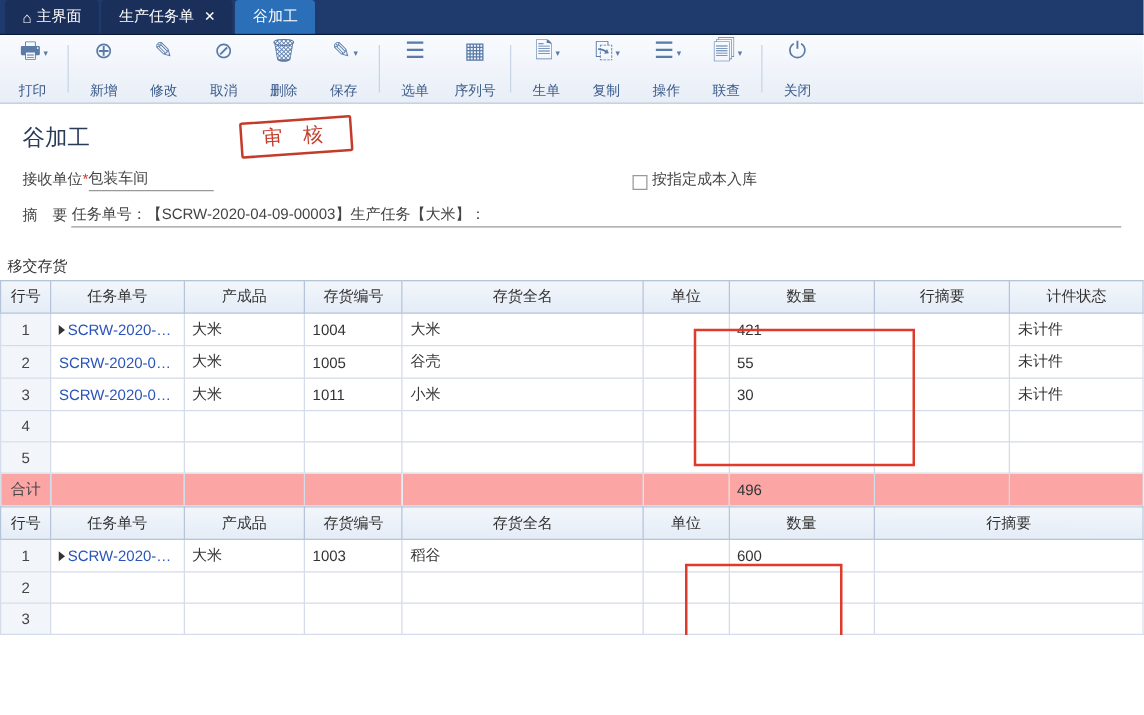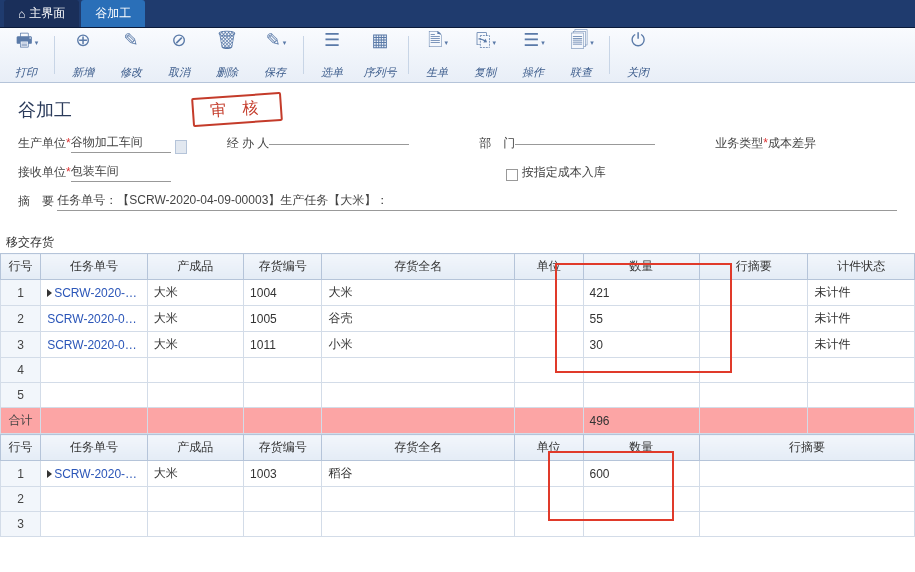--- a/index.html
+++ b/index.html
@@ -6,21 +6,21 @@
 body { font-family: "Microsoft YaHei", sans-serif; font-size: 12px; color: #333; background: #fff; width: 915px; }
 .tabs { background: #1f3b6e; display: flex; height: 28px; align-items: flex-end; padding-left: 4px; border-bottom: 1px solid #0a1a3a; }
 .tab { padding: 5px 14px; color: #fff; font-size: 12px; cursor: pointer; border-top-left-radius: 3px; border-top-right-radius: 3px; margin-right: 2px; display:flex; align-items:center; gap:4px;}
 .tab.inactive { background: #1a2f5a; }
 .tab.active { background: #2a6fb8; }
 .tab .home-ic { display:inline-block; }
 .tab .close-x { font-size: 11px; margin-left: 4px; }
 .toolbar { display: flex; background: linear-gradient(#f9fbfe,#e8eef7); border-bottom: 1px solid #b5c4d9; padding: 4px 2px; }
 .tbtn { display: flex; flex-direction: column; align-items: center; justify-content:center; width: 48px; height:46px; color: #3a5a8a; cursor: pointer; }
 .tbtn .ic { font-size: 18px; line-height:1; color:#5a7aa8; }
-.tbtn .lb { font-size: 11px; margin-top: 16px; font-style: italic; }
+.tbtn .lb { font-size: 11px; margin-top: 16px; }
 .tbtn .dd { font-size:7px; position:relative; top:-1px; left:2px; color:#5a7aa8;}
 .sep { width: 1px; background: #c8d5e6; margin: 4px 4px; }
 .header { padding: 12px 18px 6px; display:flex; align-items:center; }
 .header .title { font-size: 18px; color: #2a3a5a; }
 .stamp { margin-left: 120px; border:2px solid #c43b2a; color:#c43b2a; padding:2px 16px; font-size:16px; transform: rotate(-4deg); display:inline-block; border-radius:2px; letter-spacing:6px;}
 .form { padding: 4px 18px 10px; }
 .form-row { display: flex; margin-bottom: 10px; align-items:center; color:#444;}
 .form-row .lbl { white-space:nowrap; }
 .req { color: #d33; }
 .underline { border-bottom: 1px solid #999; min-width: 80px; display:inline-block; padding-bottom:1px; }
@@ -41,20 +41,24 @@
 </head>
 <body>
 
 <div class="wrap">
 
 <div class="tabs">
   <div class="tab inactive">
         <span class="home-ic">⌂</span>
         <span>主界面</span>
       </div>
+  <div class="tab inactive">
+        <span>生产任务单</span>
+        <span class="close-x">✕</span>
+      </div>
   <div class="tab active">
         <span>谷加工</span>
       </div>
 </div>
 
 <div class="toolbar">
   <div class="tbtn">
         <span class="ic">🖶<span class="dd">▾</span></span>
         <span class="lb">打印</span>
       </div>
@@ -111,34 +115,20 @@
         <span class="lb">关闭</span>
       </div>
 </div>
 
 <div class="header">
   <span class="title">谷加工</span>
   <span class="stamp">审 核</span>
 </div>
 
 <div class="form">
-  <div class="form-row">
-    <span class="lbl"><span>生产单位</span><span class="req">*</span></span>
-    <span class="underline" style="min-width:100px">谷物加工车间</span>
-        <span class="grip"></span>
-    <span style="width:40px"></span>
-    <span class="lbl">经 办 人</span>
-    <span class="underline" style="min-width:140px"></span>
-    <span style="width:70px"></span>
-    <span class="lbl">部　门</span>
-    <span class="underline" style="min-width:140px"></span>
-    <span style="width:60px"></span>
-    <span class="lbl"><span>业务类型</span><span class="req">*</span></span>
-    <span>成本差异</span>
-  </div>
   <div class="form-row">
     <span class="lbl"><span>接收单位</span><span class="req">*</span></span>
     <span class="underline" style="min-width:100px">包装车间</span>
     <span style="width:335px"></span>
     <span class="cb"></span>
     <span>按指定成本入库</span>
   </div>
   <div class="form-row">
     <span class="lbl">摘　要</span>&nbsp;
     <span class="underline widef">任务单号：【SCRW-2020-04-09-00003】生产任务【大米】：</span>

